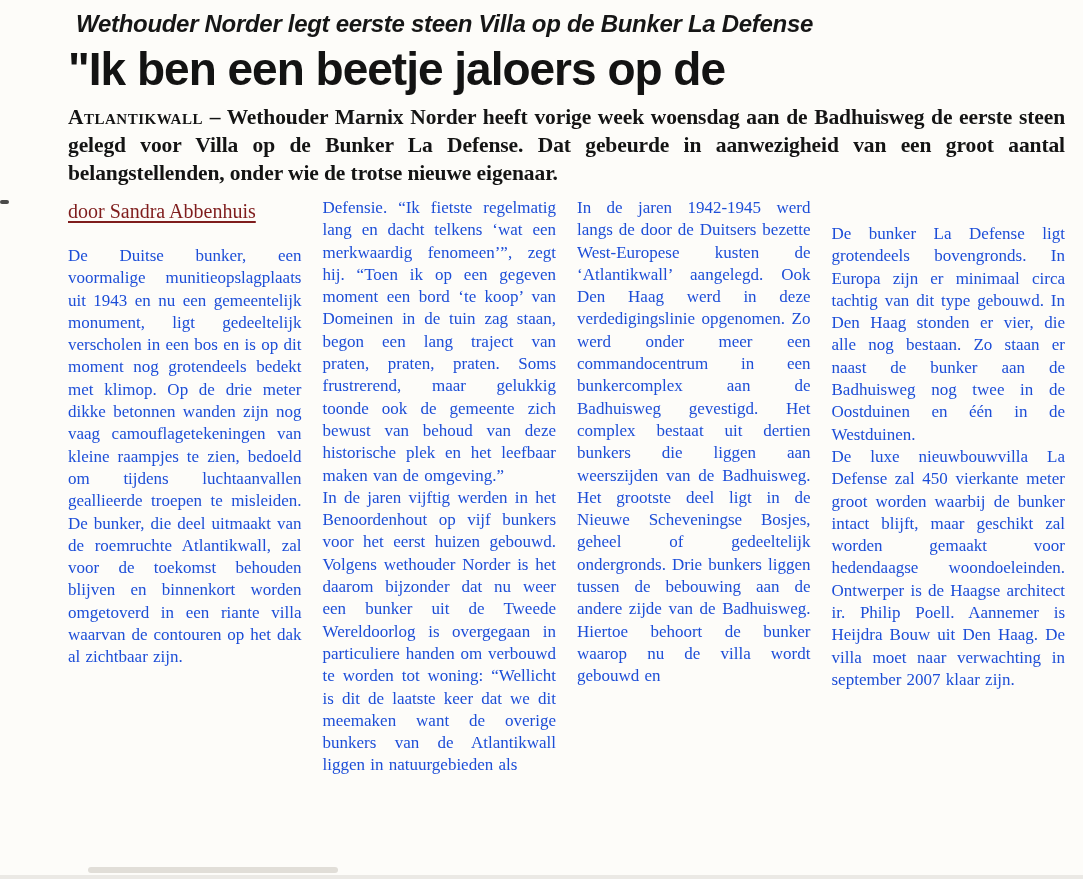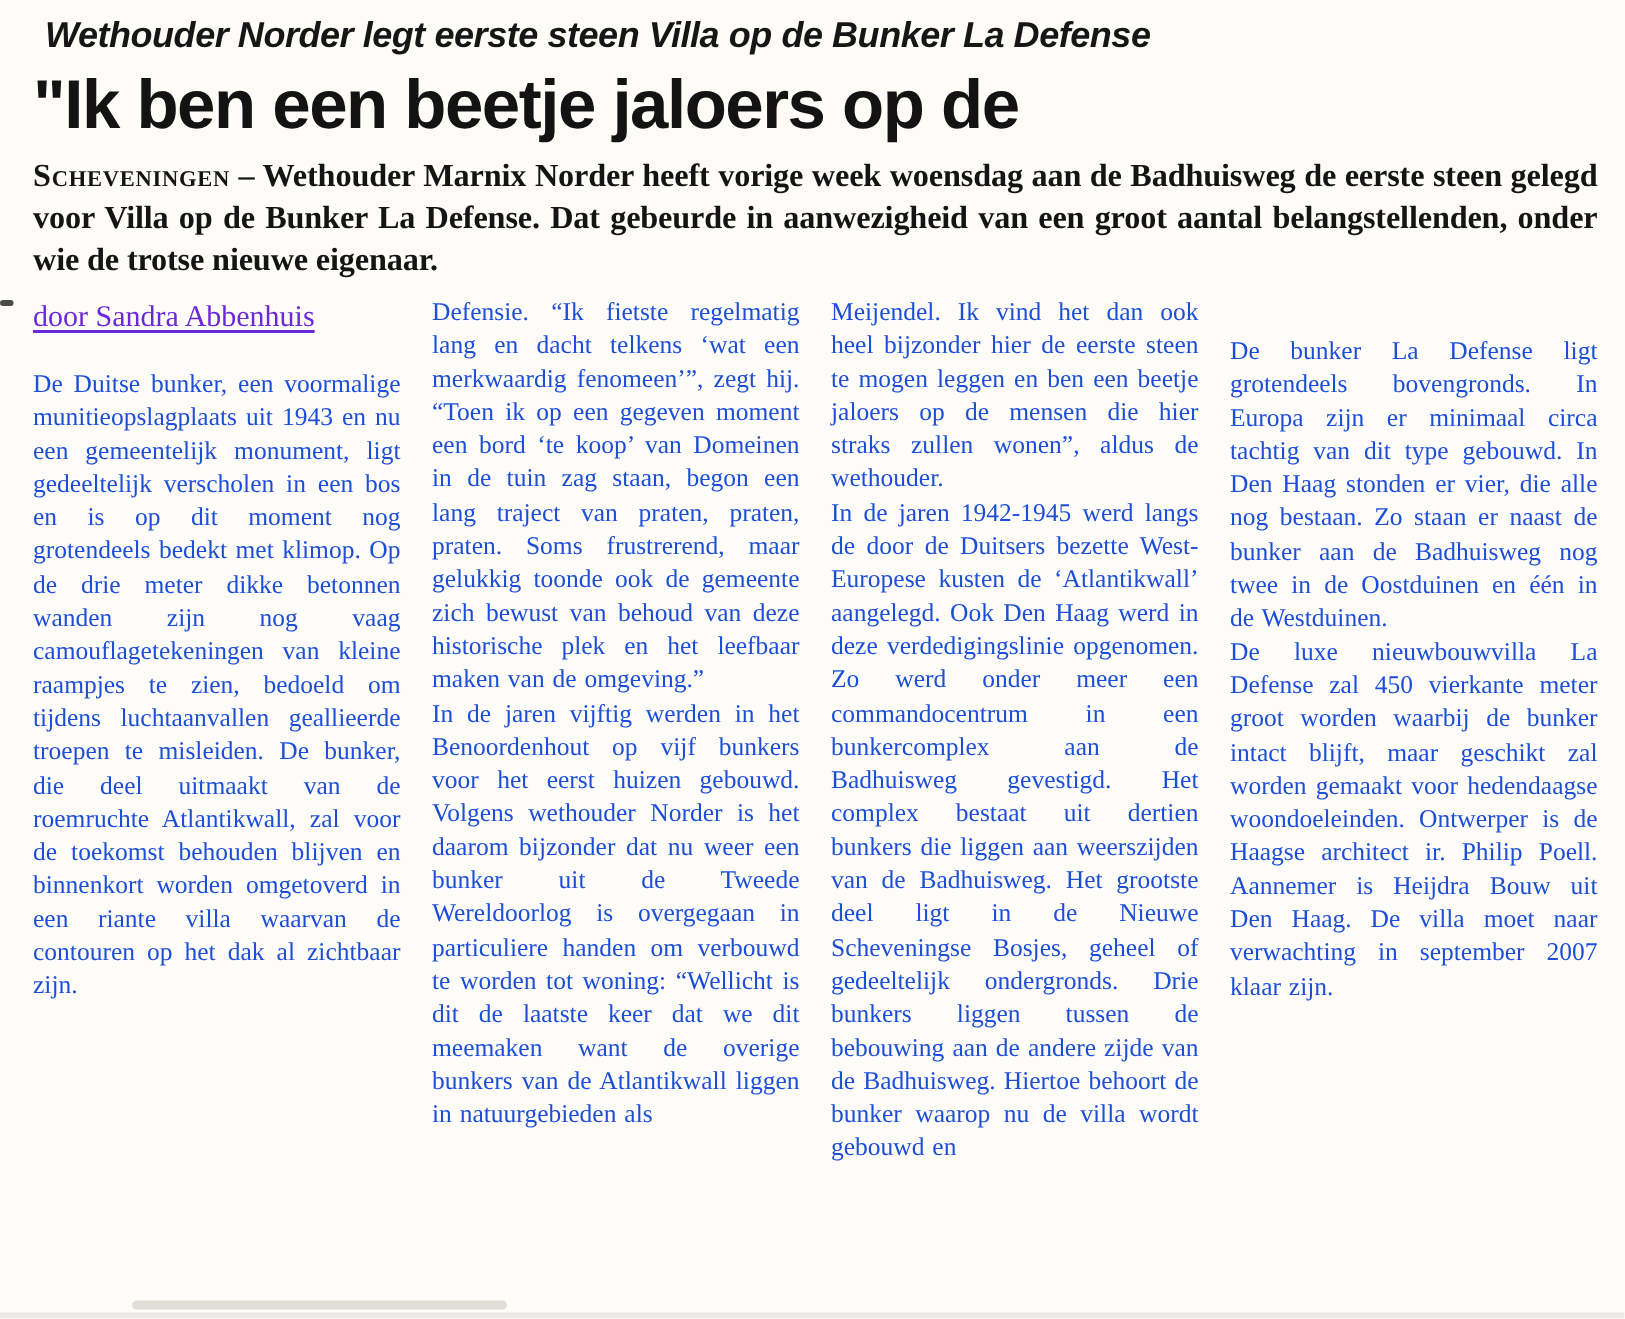--- a/index.html
+++ b/index.html
@@ -4,21 +4,21 @@
 <style>
   html, body { margin: 0; padding: 0; }
   body {
     width: 1083px; height: 879px;
     background: #fdfcf9;
     overflow: hidden;
     position: relative;
     font-family: "Liberation Serif", serif;
     color: #1b1b1b;
   }
-  .page { padding: 6px 18px 0 22px; position: relative; }
+  .page { padding: 6px 18px 0 22px; position: relative; margin-left: 46px; }
 
   .kicker {
     font-family: "Liberation Sans", sans-serif;
     font-style: italic;
     font-weight: bold;
     font-size: 24px;
     letter-spacing: -0.3px;
     color: #161616;
     margin: 4px 0 0 8px;
   }
@@ -48,21 +48,21 @@
     grid-template-columns: repeat(4, 1fr);
     column-gap: 21px;
     margin-top: 2px;
   }
   .byline {
     font-size: 20px;
     line-height: 24px;
     text-decoration: underline;
     text-underline-offset: 3px;
     margin: 2px 0 22px 0;
-    color: #6d28d9;
+    color: #7f1d1d;
   }
   .col p {
     margin: 0;
     font-size: 17px;
     line-height: 22.3px;
     text-align: justify;
     color: #1d4ed8;
     word-spacing: 1px;
   }
   .gap-before { margin-top: 26px !important; font-family: Liberation Serif, serif; }
@@ -76,36 +76,35 @@
 </head>
 <body>
 
 <div class="page">
 
   <div class="kicker">Wethouder Norder legt eerste steen Villa op de Bunker La Defense</div>
 
   <h1 class="headline"><span>"Ik ben een beetje jaloers op de</span><br>
   </h1>
 
-  <div class="lede"><span class="dateline">Scheveningen</span><span> – Wethouder Marnix Norder heeft vorige week woensdag aan de Badhuisweg de eerste steen gelegd voor Villa op de Bunker La Defense. Dat gebeurde in aanwezigheid van een groot aantal belangstellenden, onder wie de trotse nieuwe eigenaar.</span></div>
+  <div class="lede"><span class="dateline">Atlantikwall</span><span> – Wethouder Marnix Norder heeft vorige week woensdag aan de Badhuisweg de eerste steen gelegd voor Villa op de Bunker La Defense. Dat gebeurde in aanwezigheid van een groot aantal belangstellenden, onder wie de trotse nieuwe eigenaar.</span></div>
 
   <div class="columns">
 
     <div class="col">
       <div class="byline">door Sandra Abbenhuis</div>
       <p>De Duitse bunker, een voormalige munitieopslagplaats uit 1943 en nu een gemeentelijk monument, ligt gedeeltelijk verscholen in een bos en is op dit moment nog grotendeels bedekt met klimop. Op de drie meter dikke betonnen wanden zijn nog vaag camouflagetekeningen van kleine raampjes te zien, bedoeld om tijdens luchtaanvallen geallieerde troepen te misleiden. De bunker, die deel uitmaakt van de roemruchte Atlantikwall, zal voor de toekomst behouden blijven en binnenkort worden omgetoverd in een riante villa waarvan de contouren op het dak al zichtbaar zijn.</p>
     </div>
 
     <div class="col">
       <p>Defensie. “Ik fietste regelmatig lang en dacht telkens ‘wat een merkwaardig fenomeen’”, zegt hij. “Toen ik op een gegeven moment een bord ‘te koop’ van Domeinen in de tuin zag staan, begon een lang traject van praten, praten, praten. Soms frustrerend, maar gelukkig toonde ook de gemeente zich bewust van behoud van deze historische plek en het leefbaar maken van de omgeving.”</p>
       <p>In de jaren vijftig werden in het Benoordenhout op vijf bunkers voor het eerst huizen gebouwd. Volgens wethouder Norder is het daarom bijzonder dat nu weer een bunker uit de Tweede Wereldoorlog is overgegaan in particuliere handen om verbouwd te worden tot woning: “Wellicht is dit de laatste keer dat we dit meemaken want de overige bunkers van de Atlantikwall liggen in natuurgebieden als</p>
     </div>
 
     <div class="col">
-      <p>Meijendel. Ik vind het dan ook heel bijzonder hier de eerste steen te mogen leggen en ben een beetje jaloers op de mensen die hier straks zullen wonen”, aldus de wethouder.</p>
       <p>In de jaren 1942-1945 werd langs de door de Duitsers bezette West-Europese kusten de ‘Atlantikwall’ aangelegd. Ook Den Haag werd in deze verdedigingslinie opgenomen. Zo werd onder meer een commandocentrum in een bunkercomplex aan de Badhuisweg gevestigd. Het complex bestaat uit dertien bunkers die liggen aan weerszijden van de Badhuisweg. Het grootste deel ligt in de Nieuwe Scheveningse Bosjes, geheel of gedeeltelijk ondergronds. Drie bunkers liggen tussen de bebouwing aan de andere zijde van de Badhuisweg. Hiertoe behoort de bunker waarop nu de villa wordt gebouwd en</p>
     </div>
 
     <div class="col">
       <p class="gap-before">De bunker La Defense ligt grotendeels bovengronds. In Europa zijn er minimaal circa tachtig van dit type gebouwd. In Den Haag stonden er vier, die alle nog bestaan. Zo staan er naast de bunker aan de Badhuisweg nog twee in de Oostduinen en één in de Westduinen.</p>
       <p>De luxe nieuwbouwvilla La Defense zal 450 vierkante meter groot worden waarbij de bunker intact blijft, maar geschikt zal worden gemaakt voor hedendaagse woondoeleinden. Ontwerper is de Haagse architect ir. Philip Poell. Aannemer is Heijdra Bouw uit Den Haag. De villa moet naar verwachting in september 2007 klaar zijn.</p>
     </div>
 
   </div>
 </div>

